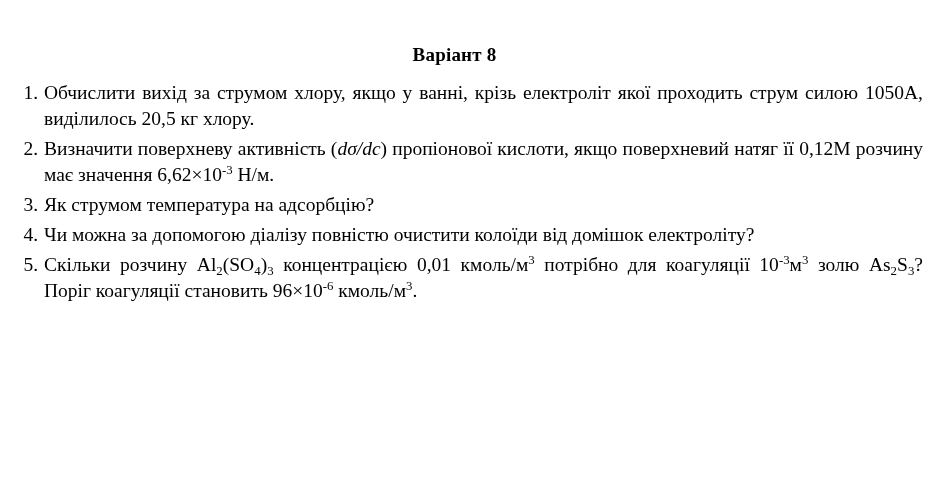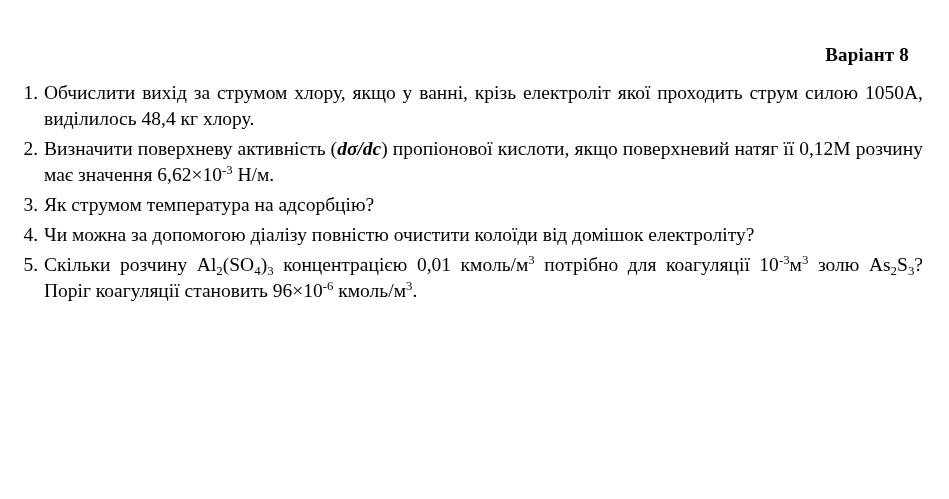--- a/index.html
+++ b/index.html
@@ -14,21 +14,21 @@
     color: #000000;
     overflow: hidden;
   }
   .page {
     position: relative;
     width: 949px;
     height: 499px;
     background: #ffffff;
   }
   .doc-title {
-    text-align: right;
+    text-align: center;
     font-weight: bold;
     font-size: 19px;
     letter-spacing: 0.2px;
     padding-top: 44px;
     padding-right: 40px;
   }
   .task-list {
     margin: 0;
     padding: 0;
     list-style: none;
@@ -64,36 +64,35 @@
     line-height: 0;
     vertical-align: -0.28em;
   }
   sup {
     font-size: 0.66em;
     line-height: 0;
     vertical-align: 0.52em;
   }
   .it {
     font-style: italic;
-    font-weight: bold;
   }
   
 </style>
 </head>
 <body>
 
 <div class="page">
 
   <div class="doc-title">Варіант 8</div>
 
   <div class="task-wrap">
     <ol class="task-list" id="task-list">
         <li>
           <span class="num">1.</span>
-          <span class="body">Обчислити вихід за струмом хлору, якщо у ванні, крізь електроліт якої проходить струм силою 1050А, виділилось 48,4 кг хлору.</span>
+          <span class="body">Обчислити вихід за струмом хлору, якщо у ванні, крізь електроліт якої проходить струм силою 1050А, виділилось 20,5 кг хлору.</span>
         </li>
         <li>
           <span class="num">2.</span>
           <span class="body">Визначити поверхневу активність (<span class="it">dσ/dc</span>) пропіонової кислоти, якщо поверхневий натяг її 0,12М розчину має значення 6,62×10<sup>-3</sup> Н/м.</span>
         </li>
         <li>
           <span class="num">3.</span>
           <span class="body">Як струмом температура на адсорбцію?</span>
         </li>
         <li>

